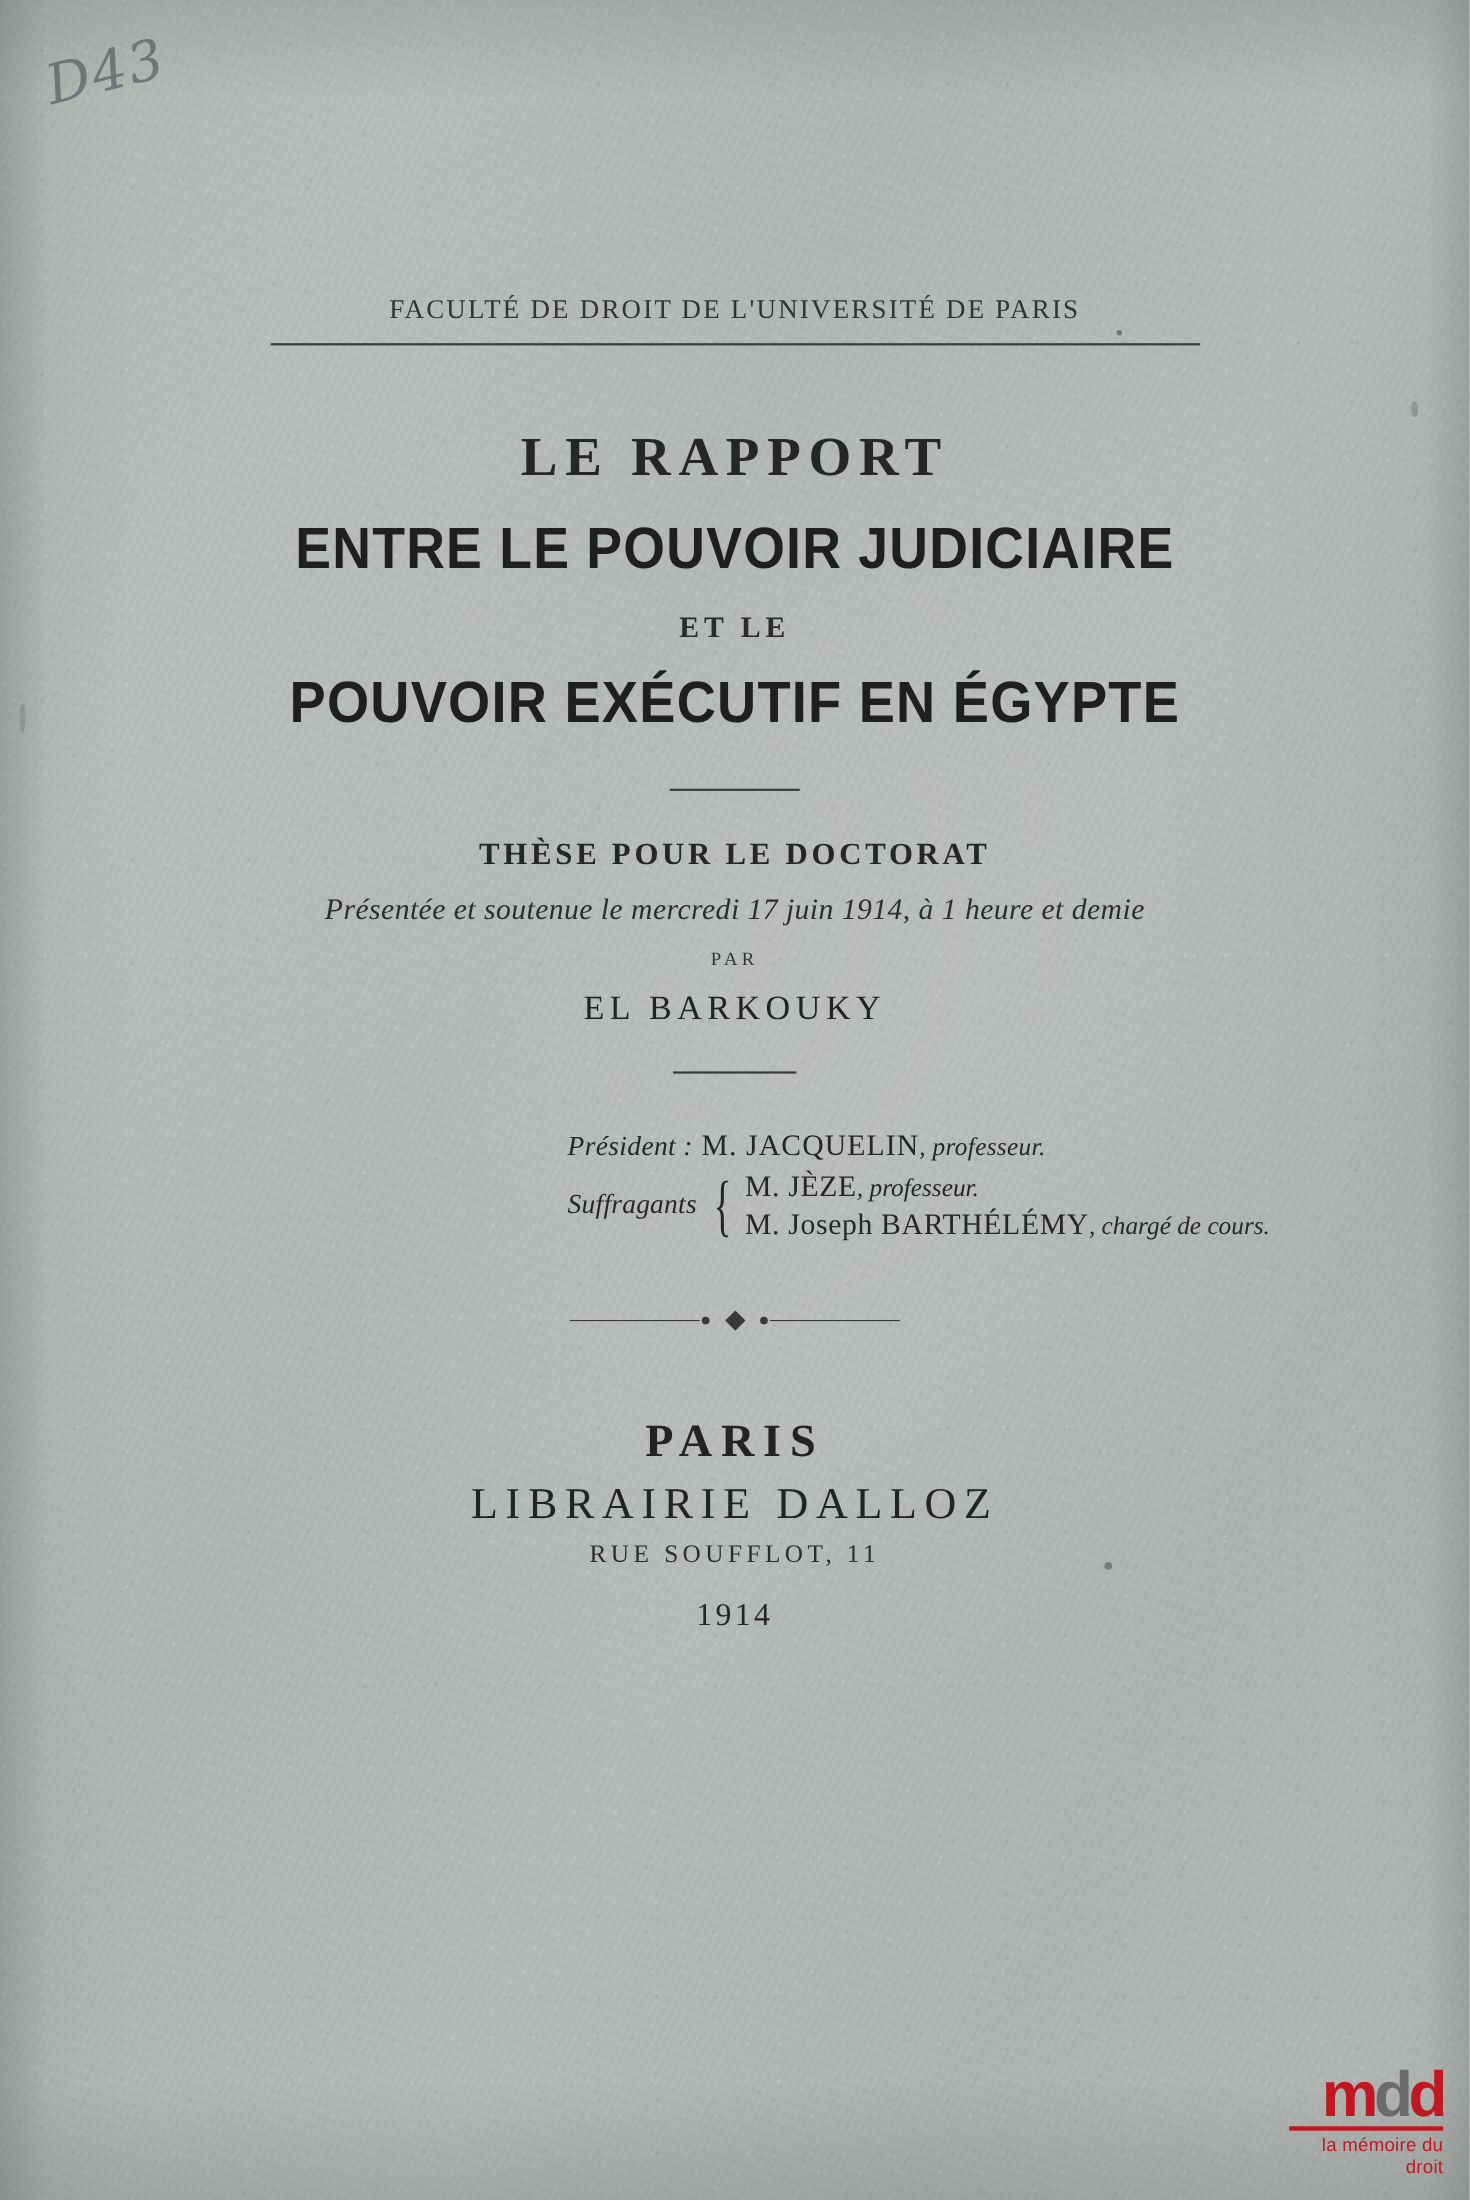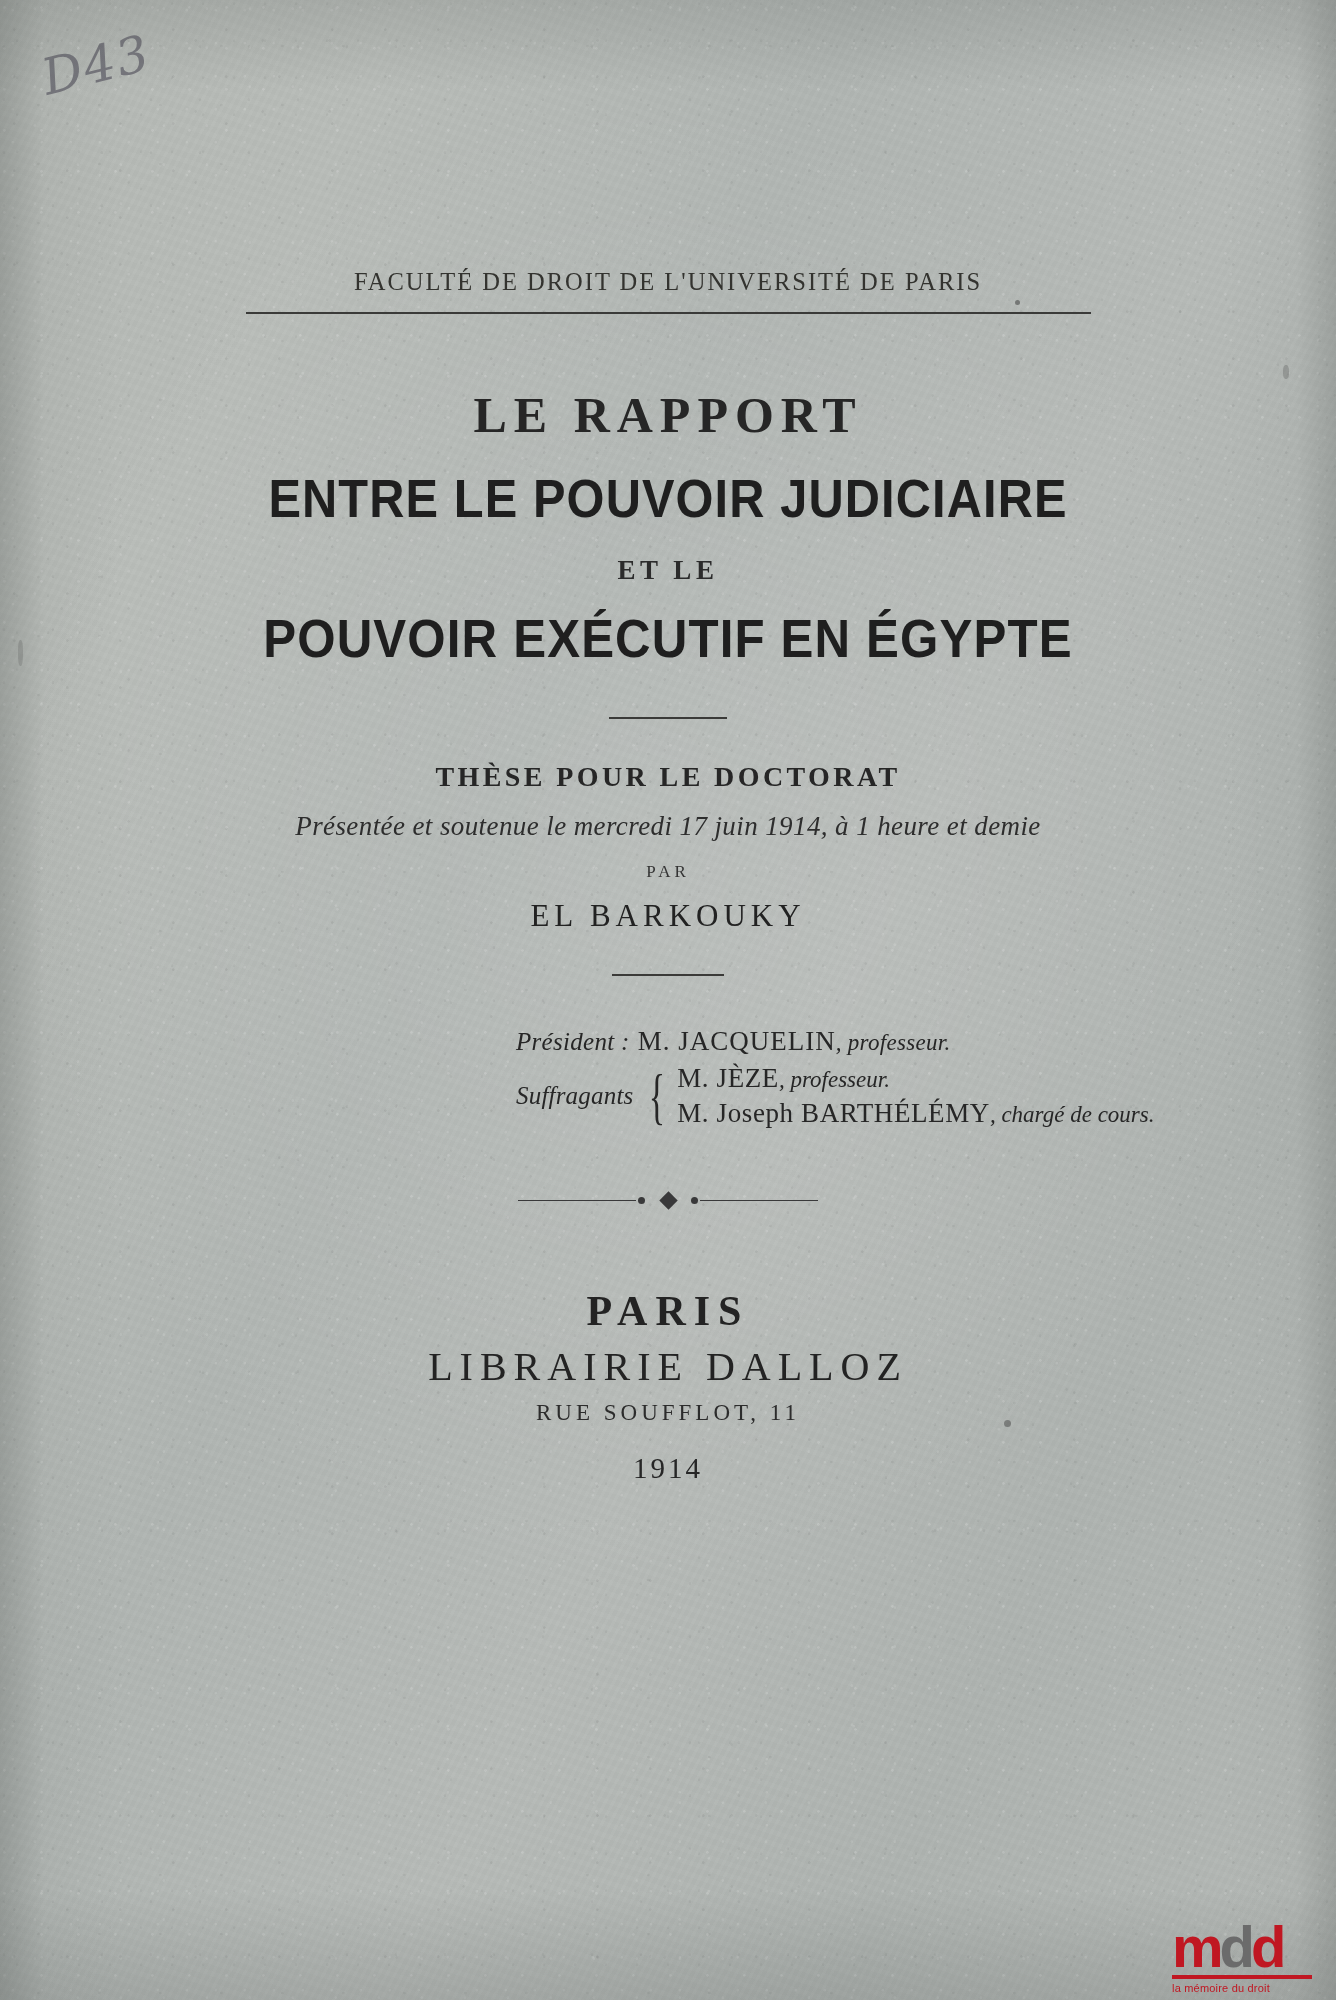--- a/index.html
+++ b/index.html
@@ -306,41 +306,41 @@
     font-family: "Liberation Serif", serif;
     font-size: 29px;
     letter-spacing: 3px;
     color: #262626;
   }
 
   
   .mdd {
     position: absolute;
     right: 24px;
-    bottom: 6px;
+    bottom: 20px;
     width: 140px;
-    text-align: left;
+    text-align: right;
     font-family: "Liberation Sans", sans-serif;
     user-select: none;
   }
   .mdd-letters {
     font-size: 58px;
     font-weight: 700;
     letter-spacing: -4px;
     line-height: 0.9;
     color: #c01722;
   }
   .mdd-letters .grey { color: #6b6b6b; }
   .mdd-bar {
     height: 4px;
     background: #c01722;
     margin: 2px 0 3px;
   }
   .mdd-tag {
-    font-size: 11px;
+    font-size: 17px;
     color: #c01722;
     letter-spacing: .2px;
   }
 
   
   .spot { position: absolute; border-radius: 50%; pointer-events: none; }
 </style>
 </head>
 <body>
 

